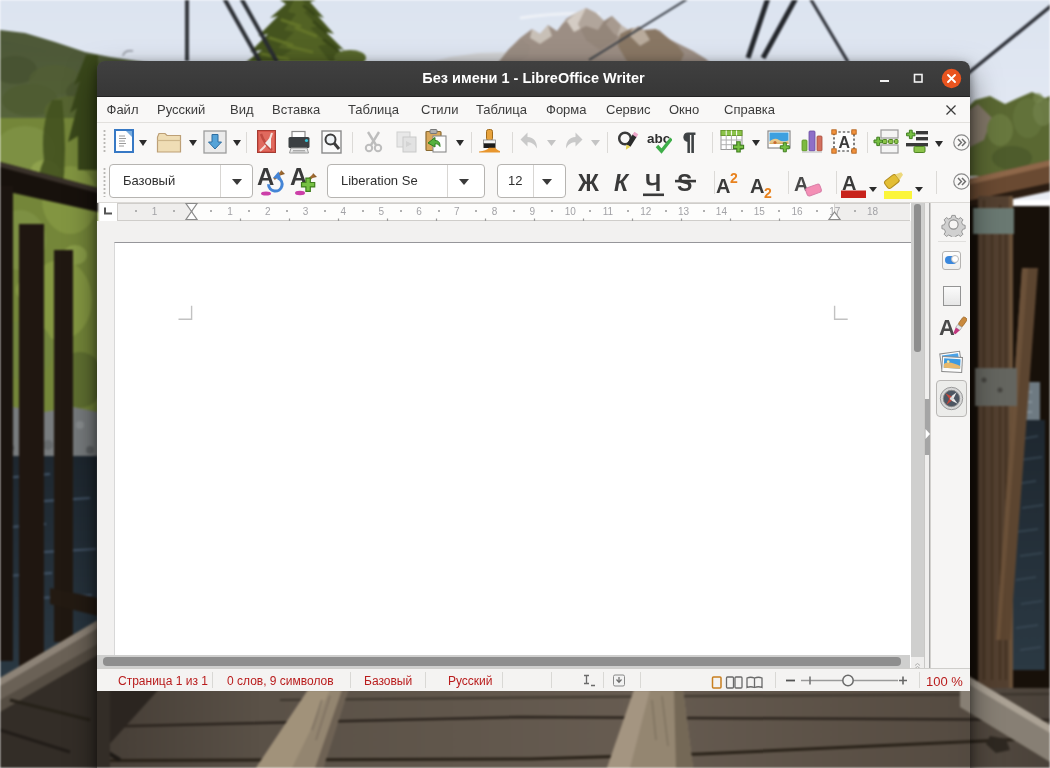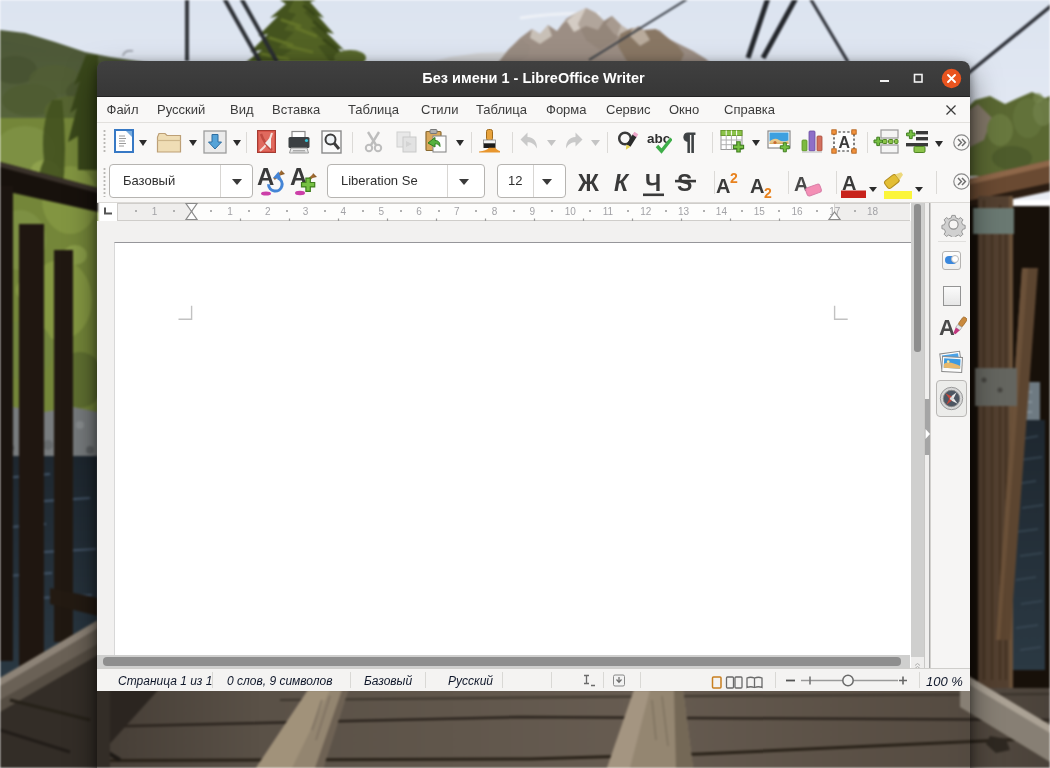--- a/index.html
+++ b/index.html
@@ -41,21 +41,21 @@
   #hscroll{left:0;top:594px;width:813px;height:13px;background:#cfcfce;}
   #hthumb{position:absolute;left:6px;top:2px;width:798px;height:9px;background:#8e8e8e;border-radius:4px;}
   #vscroll{left:813.5px;top:142px;width:13px;height:454px;background:#cfcfce;}
   #vthumb{position:absolute;left:3px;top:1px;width:7px;height:148px;background:#8e8e8e;border-radius:3px;}
   #splitter{left:826.5px;top:142px;width:6.5px;height:465px;background:#f0efee;
        border-right:1.5px solid #a8a8a8;border-left:1px solid #c9c8c6;box-sizing:border-box;}
   #sidebar{left:833px;top:142px;width:40px;height:465px;background:#f6f5f4;
        border-left:1px solid #d2d0cd;box-sizing:border-box;}
   #statusbar{left:0;top:607px;width:873px;height:23px;background:#f4f3f2;
        border-top:1px solid #cfcecb;box-sizing:border-box;}
-  .st{position:absolute;top:5px;font-size:12px;color:#0f172a;white-space:nowrap;font-style:italic;}
+  .st{position:absolute;top:5px;font-size:12px;color:#b91c1c;white-space:nowrap;}
   .ssep{position:absolute;top:3px;width:1px;height:16px;background:#d9d8d5;}
 </style>
 </head>
 <body>
 <svg id="bg" width="1050" height="768" viewBox="0 0 1050 768">
  <defs>
   <linearGradient id="sky" x1="0" y1="0" x2="0" y2="1">
    <stop offset="0" stop-color="#dce4f1"></stop>
         <stop offset=".55" stop-color="#e2e8f3"></stop>
    <stop offset="1" stop-color="#e9ecf3"></stop>

